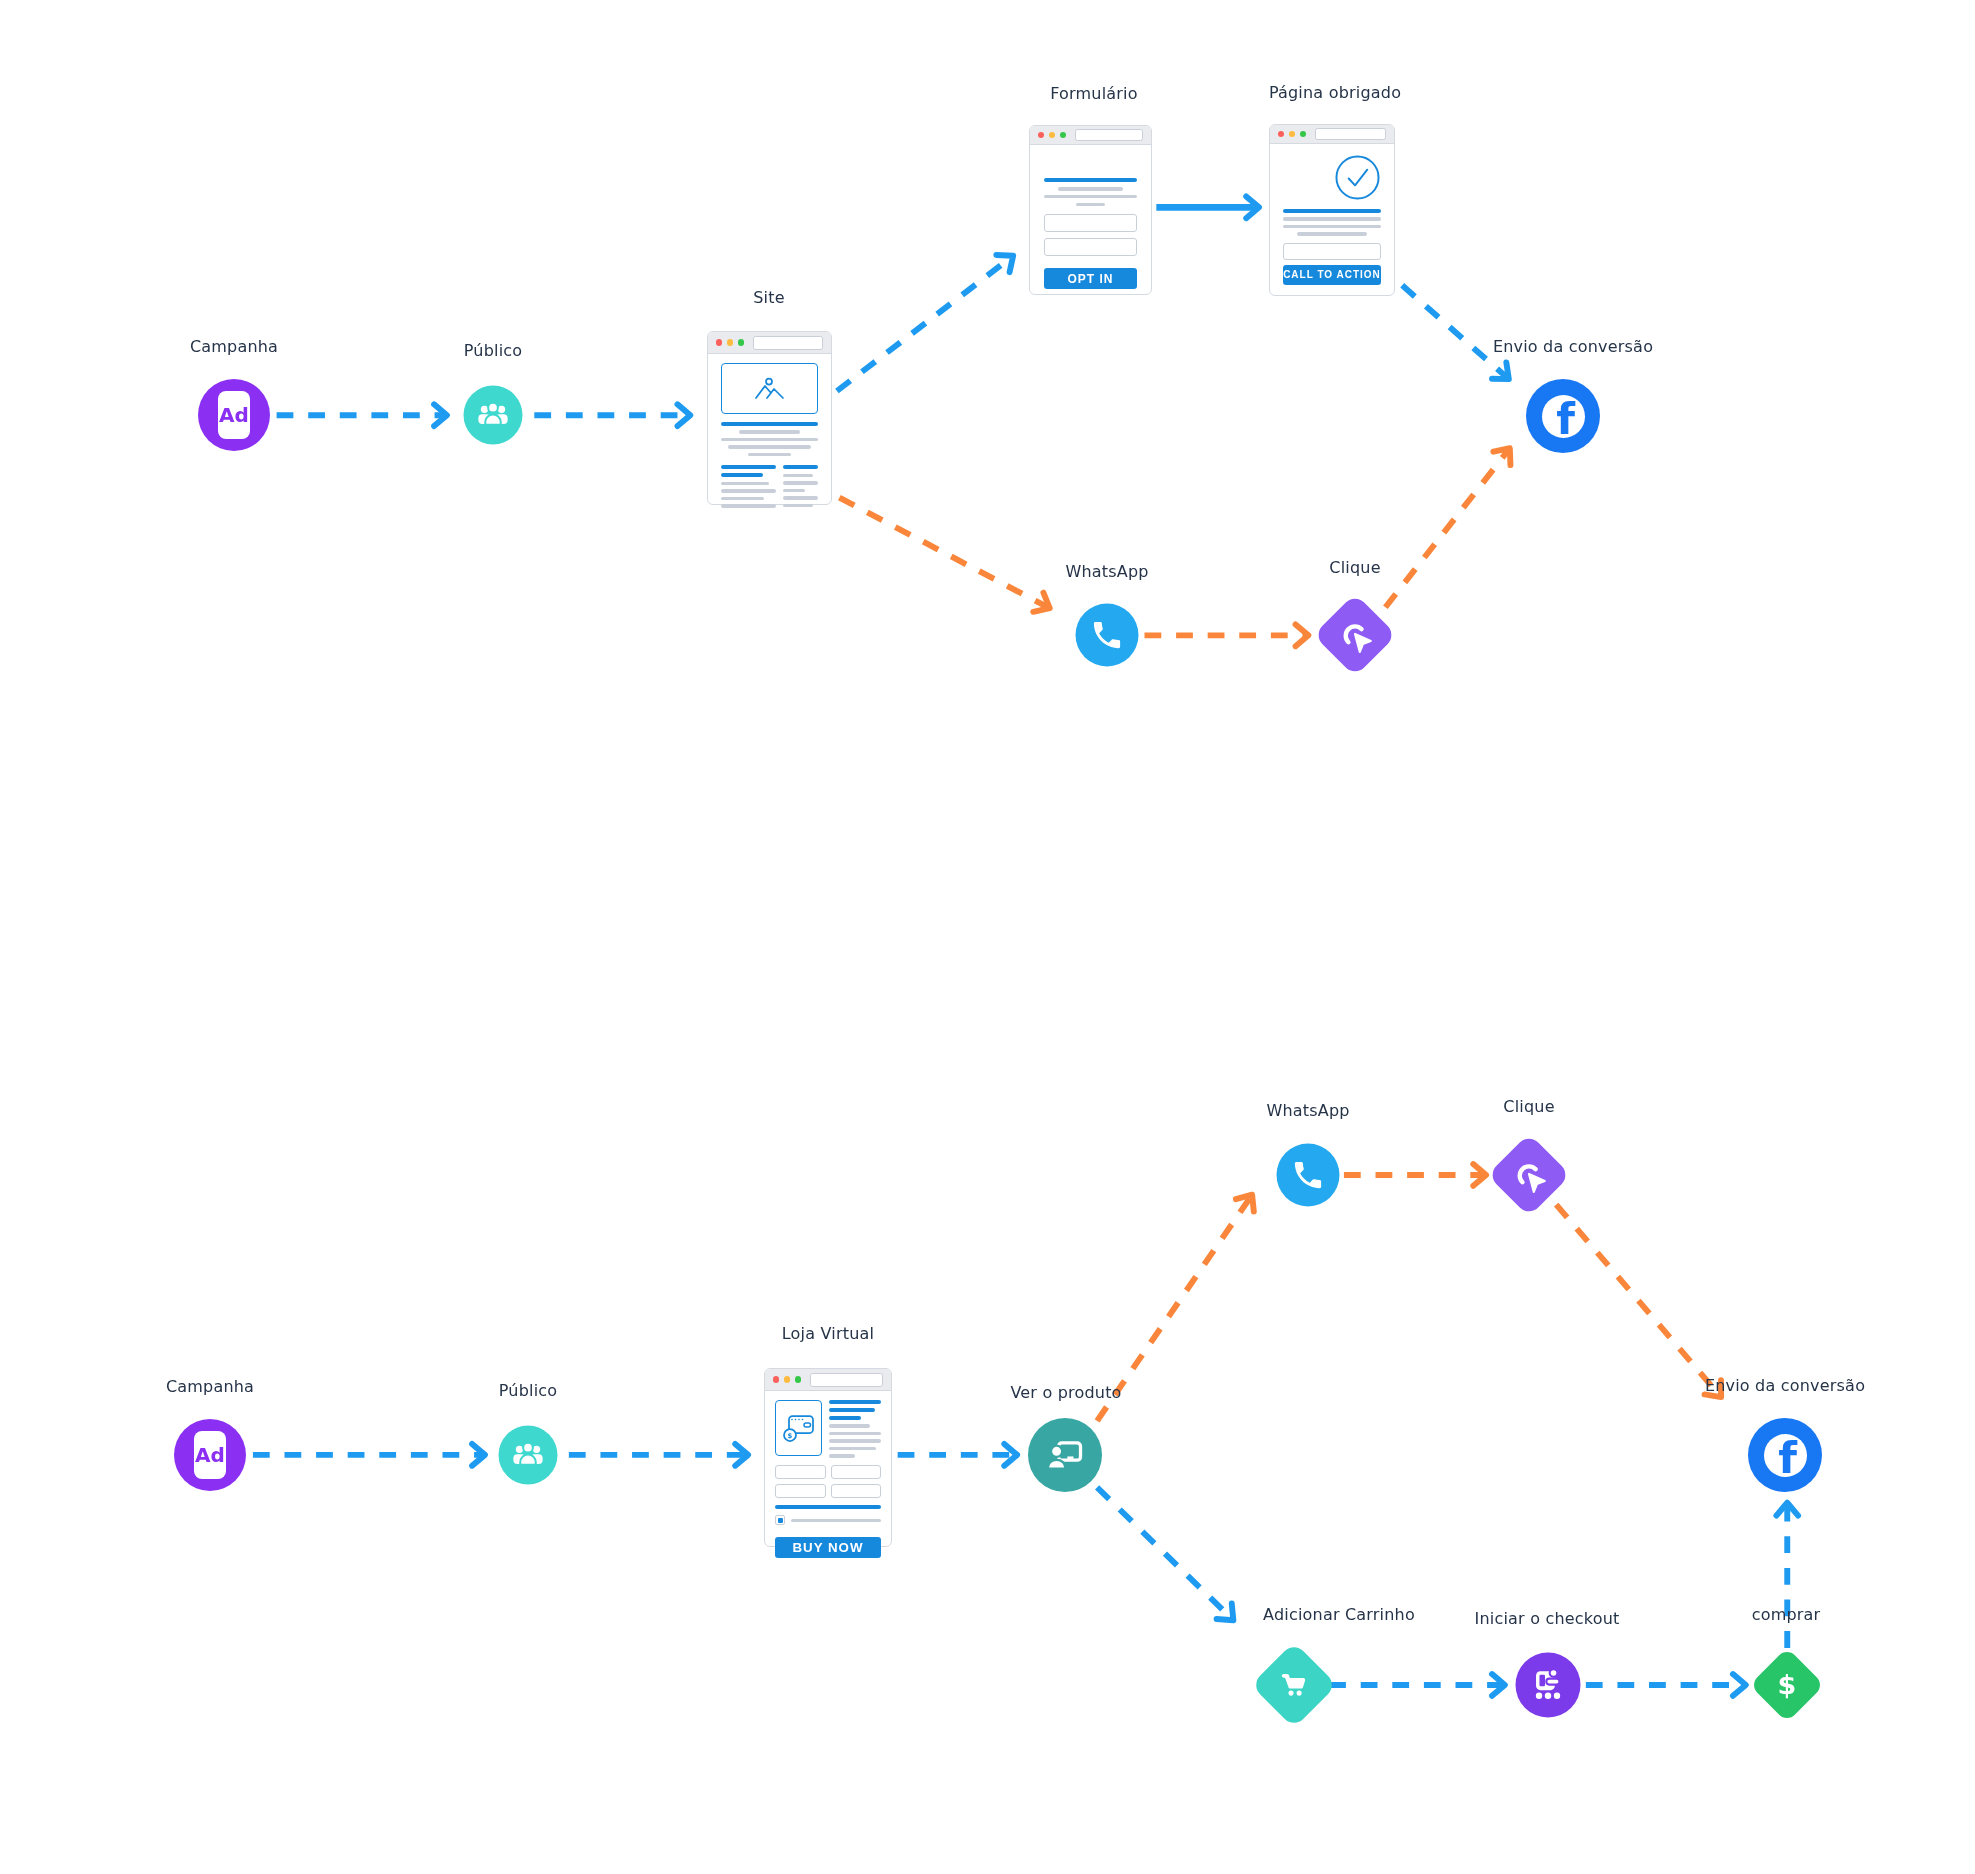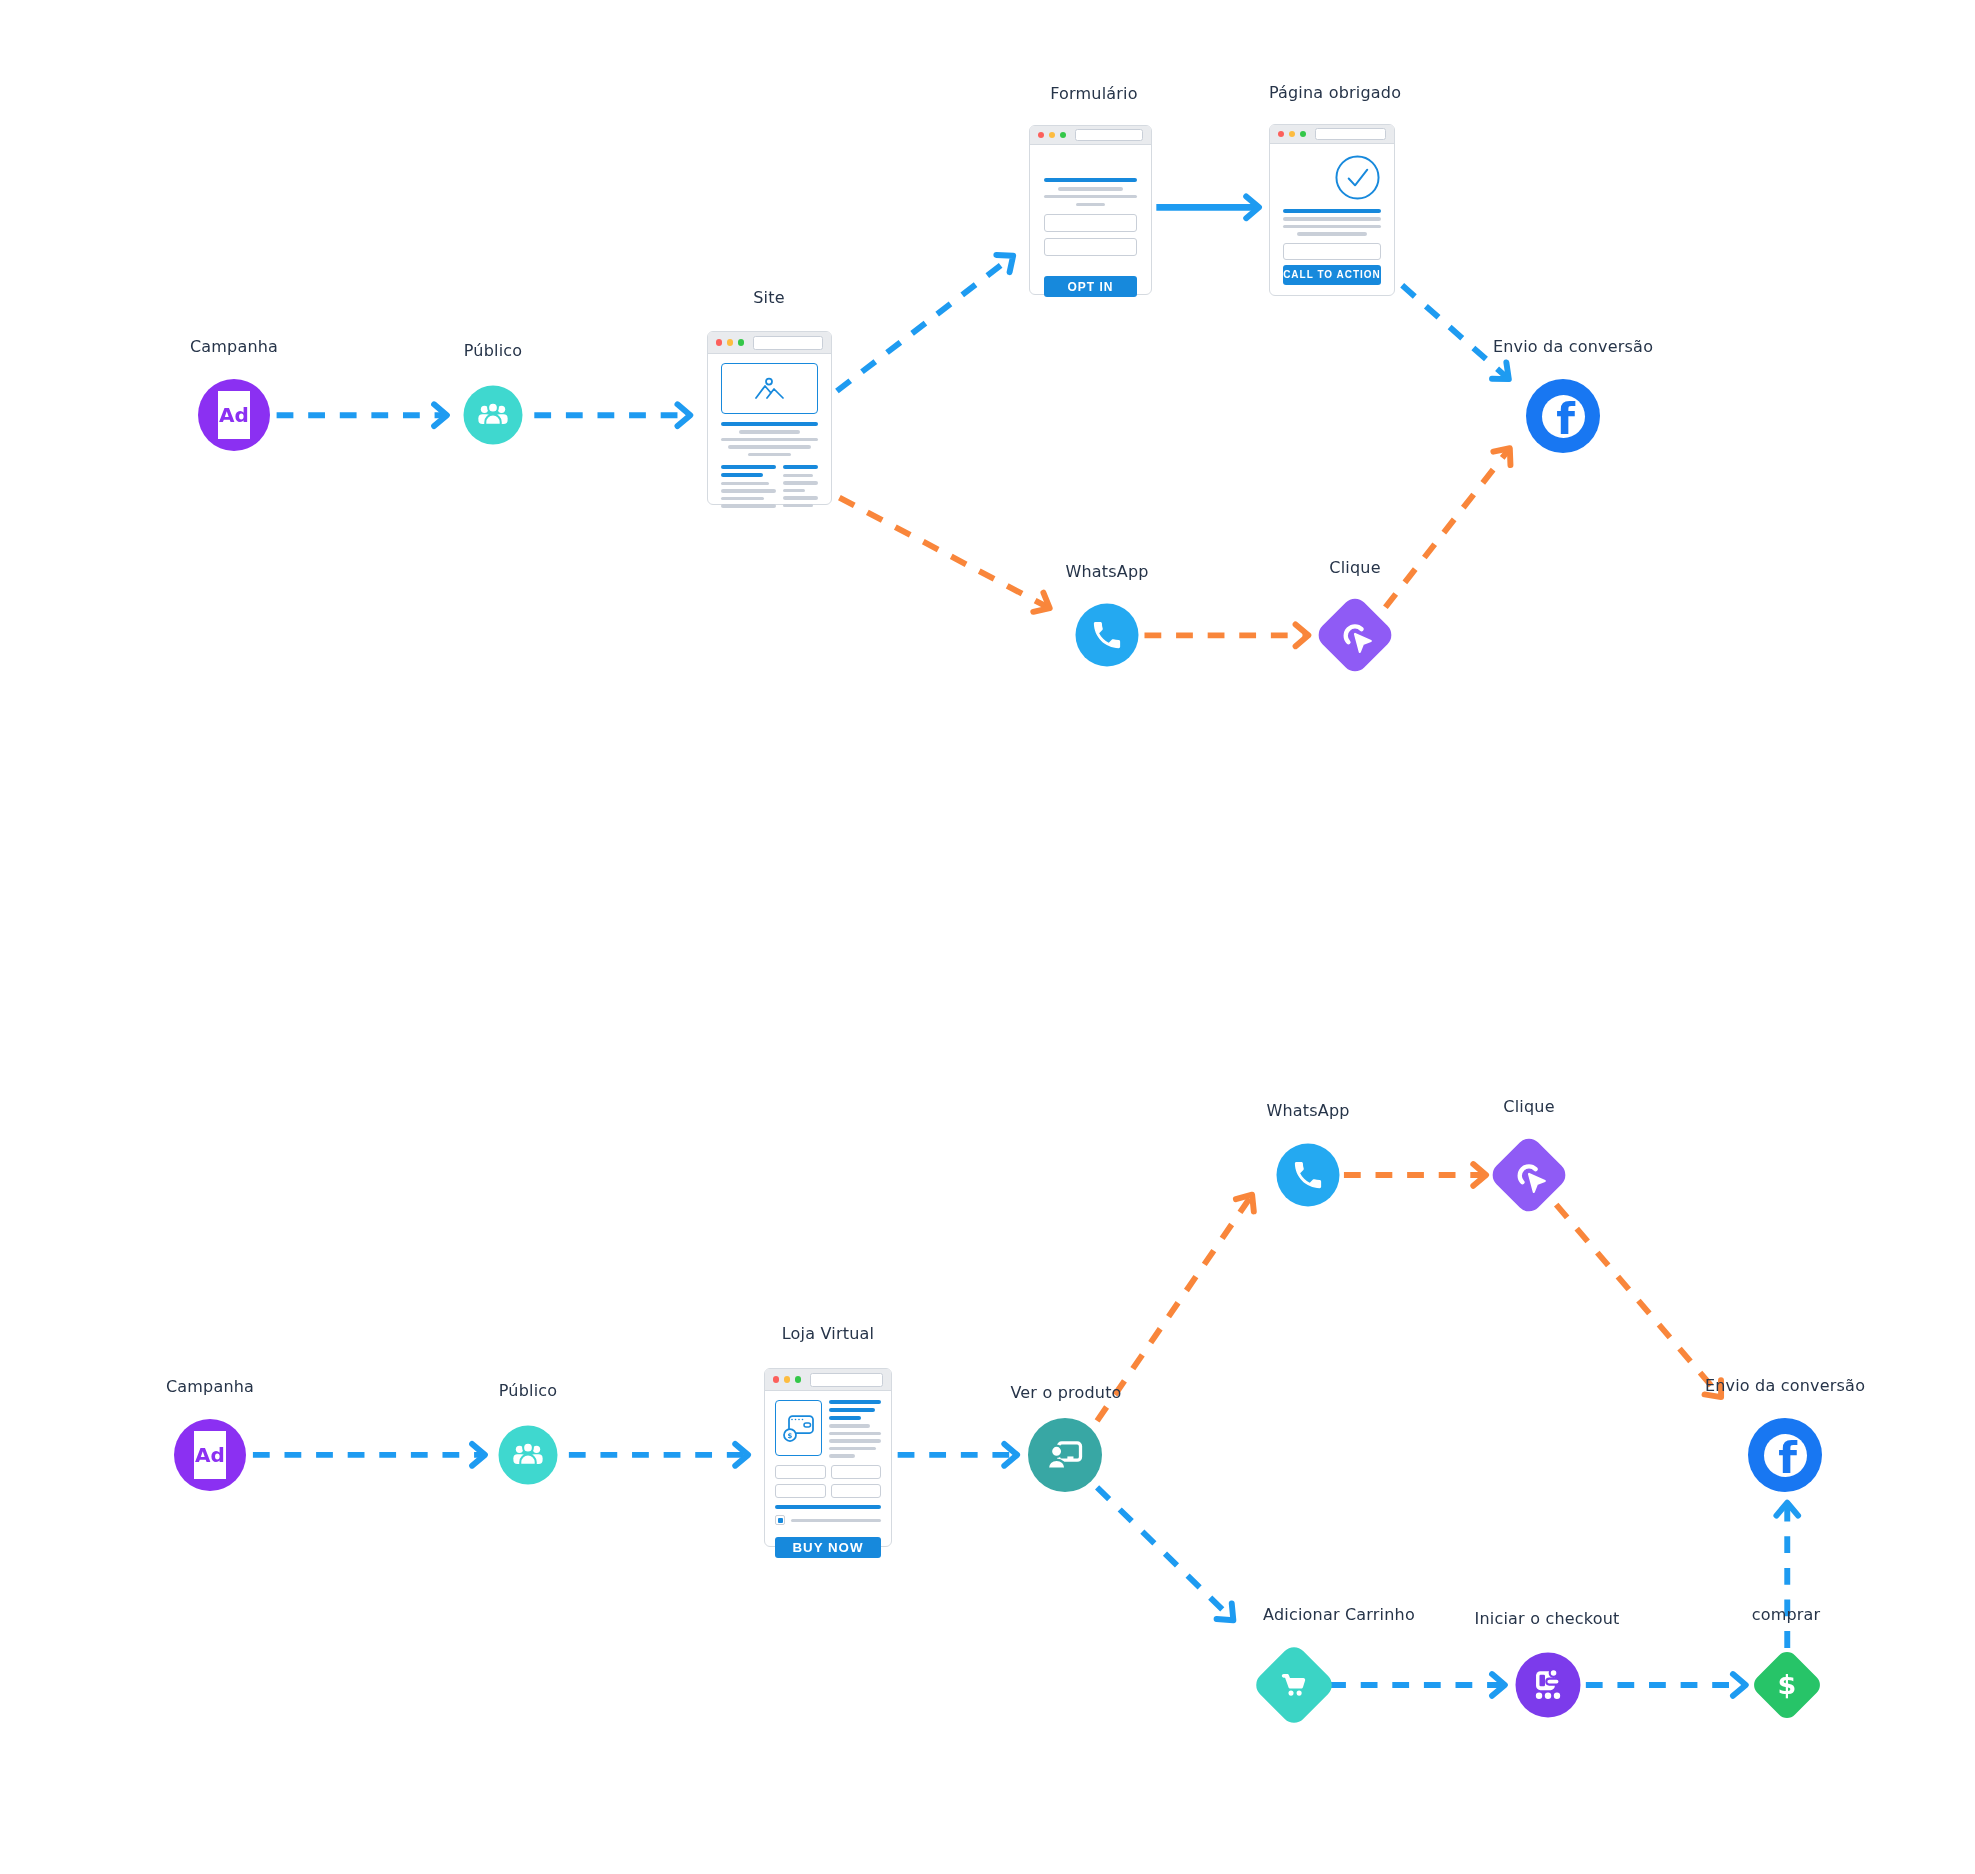--- a/index.html
+++ b/index.html
@@ -33,21 +33,21 @@
   .ln.g{background:#C9CFD8;}
   .inp{border:1px solid #C9CFD8;border-radius:3px;background:#fff;box-sizing:border-box;}
   .bbtn{background:#1789DC;color:#fff;font-weight:bold;display:flex;align-items:center;
         justify-content:center;border-radius:3px;letter-spacing:1px;
         font-family:"Liberation Sans",sans-serif;}
   .imgbox{border:1.5px solid #1789DC;border-radius:4px;display:flex;align-items:center;
           justify-content:center;box-sizing:border-box;}
   .fb-inner{background:#fff;border-radius:50%;display:flex;align-items:center;justify-content:center;}
   .fb-f{color:#1877F2;font-weight:bold;font-family:"DejaVu Sans",sans-serif;
         transform:translate(2.5px,3px);}
-  .ad-card{background:#fff;border-radius:0;display:flex;align-items:center;justify-content:center;}
+  .ad-card{background:#fff;border-radius:8px;display:flex;align-items:center;justify-content:center;}
   .ad-txt{color:#8B30F2;font-weight:bold;font-size:20px;}
   .dollar{color:#fff;font-weight:bold;font-size:27px;}
 </style>
 </head>
 <body>
 
 <div id="canvas">
 
   <svg class="edges" width="1975" height="1874" viewBox="0 0 4000 3796">
     <defs>
@@ -148,21 +148,21 @@
       <span class="dot d-grn"></span>
       <span class="addr" style="height:10px"></span>
     </div>
     <div class="bbody" style="padding:33px 14px 0">
       <div class="ln b" style="height:4px"></div>
       <div class="ln g" style="height:3.5px;margin:5px auto 0;width:70%"></div>
       <div class="ln g" style="height:3.5px;margin-top:4.4px"></div>
       <div class="ln g" style="height:3.5px;margin:4.4px auto 0;width:32%"></div>
       <div class="inp" style="height:18px;margin-top:8px"></div>
       <div class="inp" style="height:18px;margin-top:6px"></div>
-      <div class="bbtn" style="height:21px;margin-top:20px;font-size:12px">OPT IN</div>
+      <div class="bbtn" style="height:21px;margin-top:12px;font-size:12px">OPT IN</div>
     </div>
   </div>
 
   <div class="lbl" style="left:1335px;top:92px">Página obrigado</div>
   <div class="browser" style="left:1269px;top:124px;width:126px;height:172px">
     <div class="btop" style="height:19px">
       <span class="dot d-red"></span>
       <span class="dot d-yel"></span>
       <span class="dot d-grn"></span>
       <span class="addr" style="height:10px"></span>

